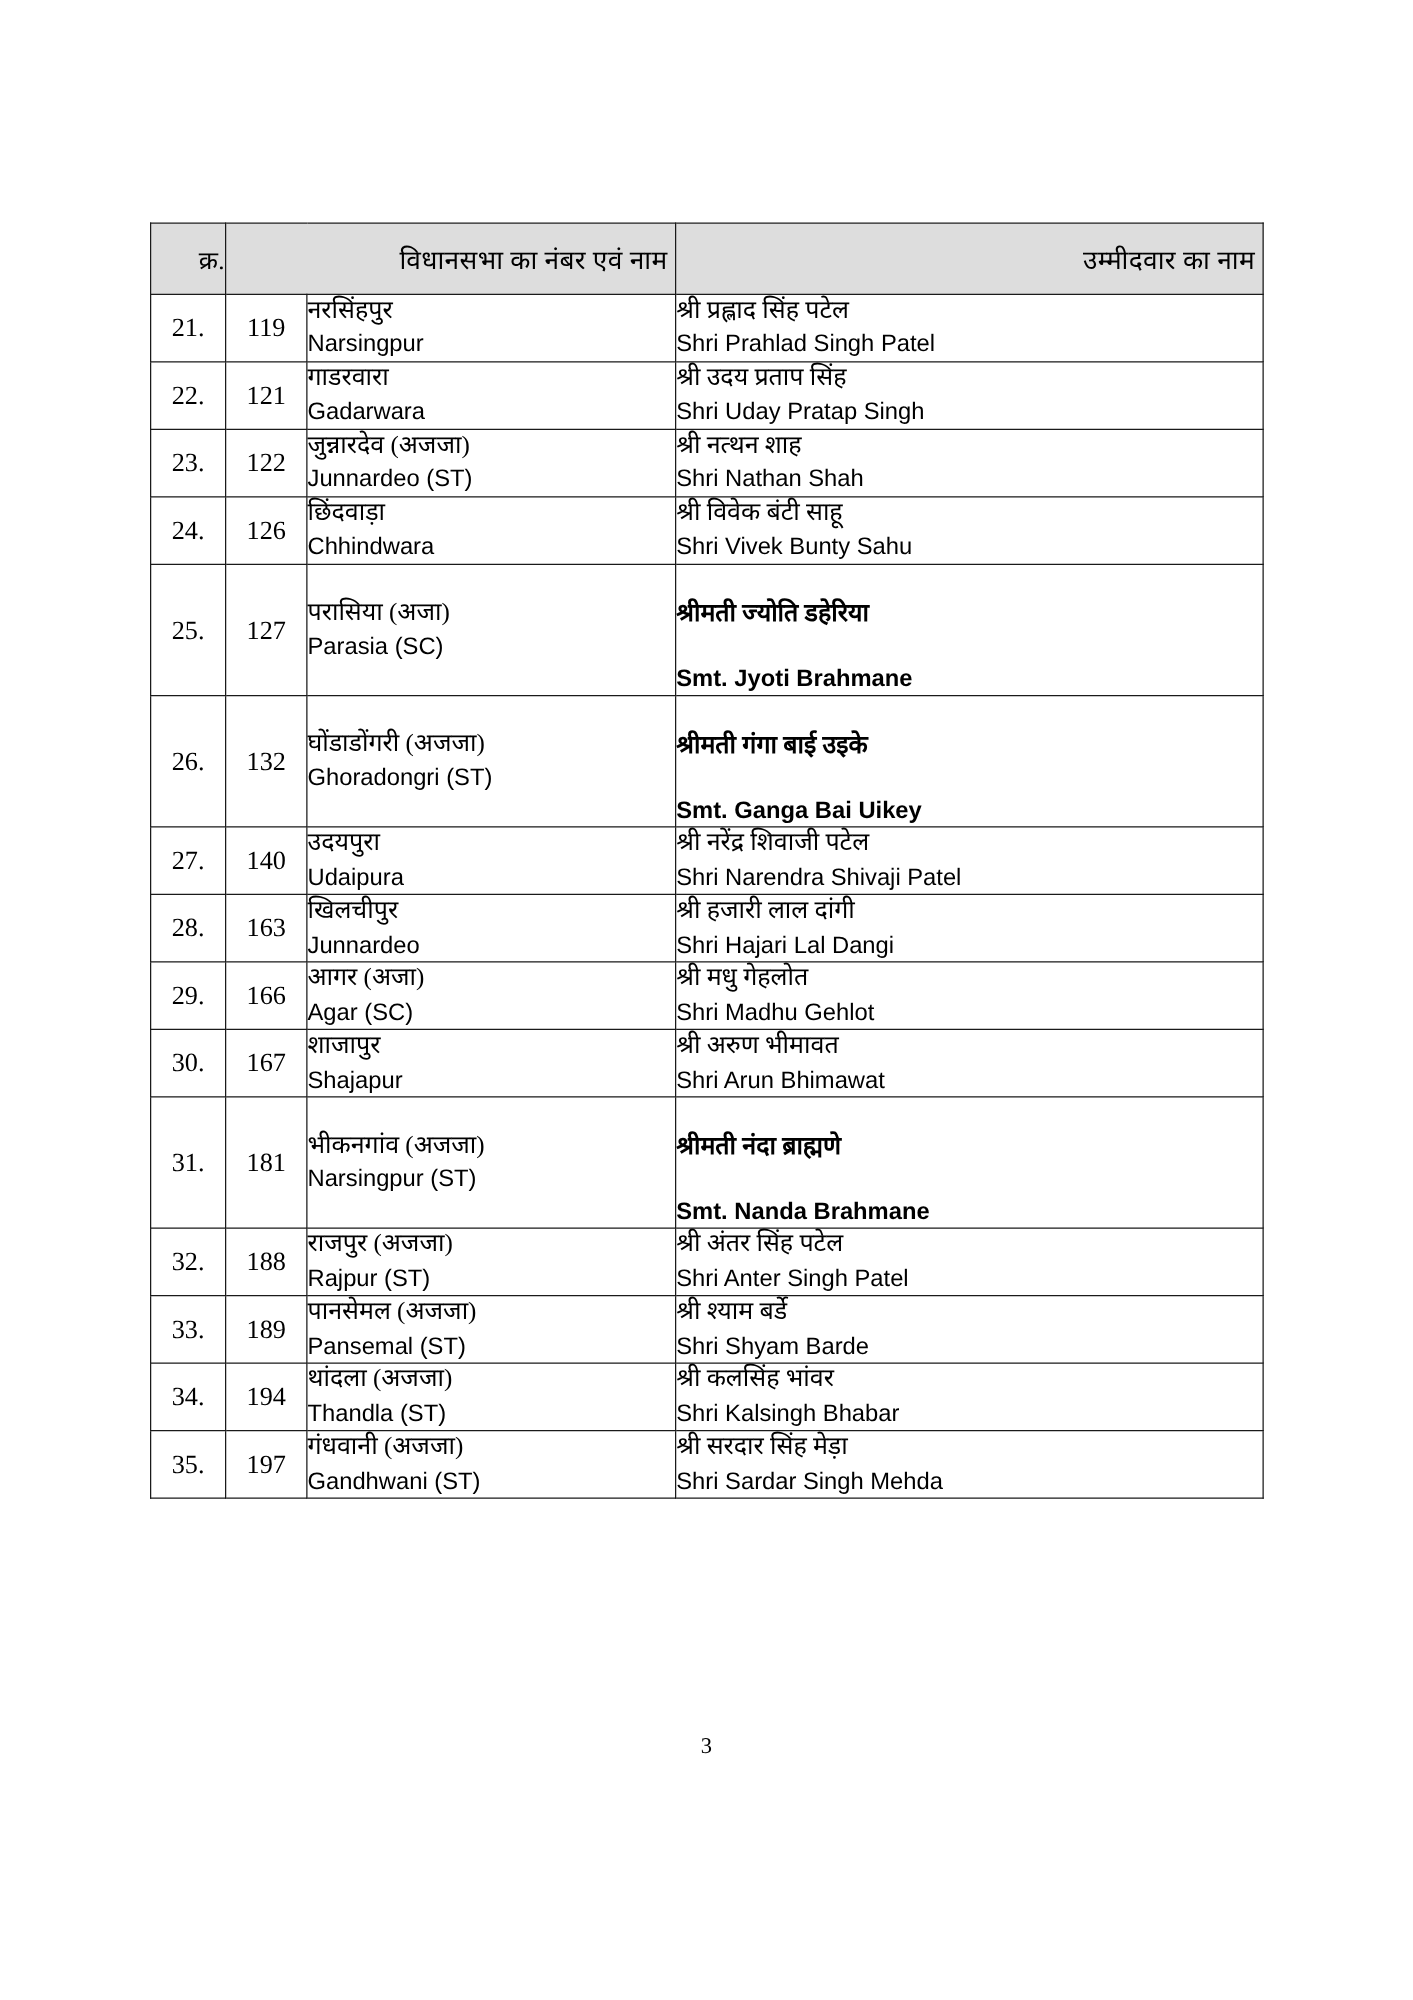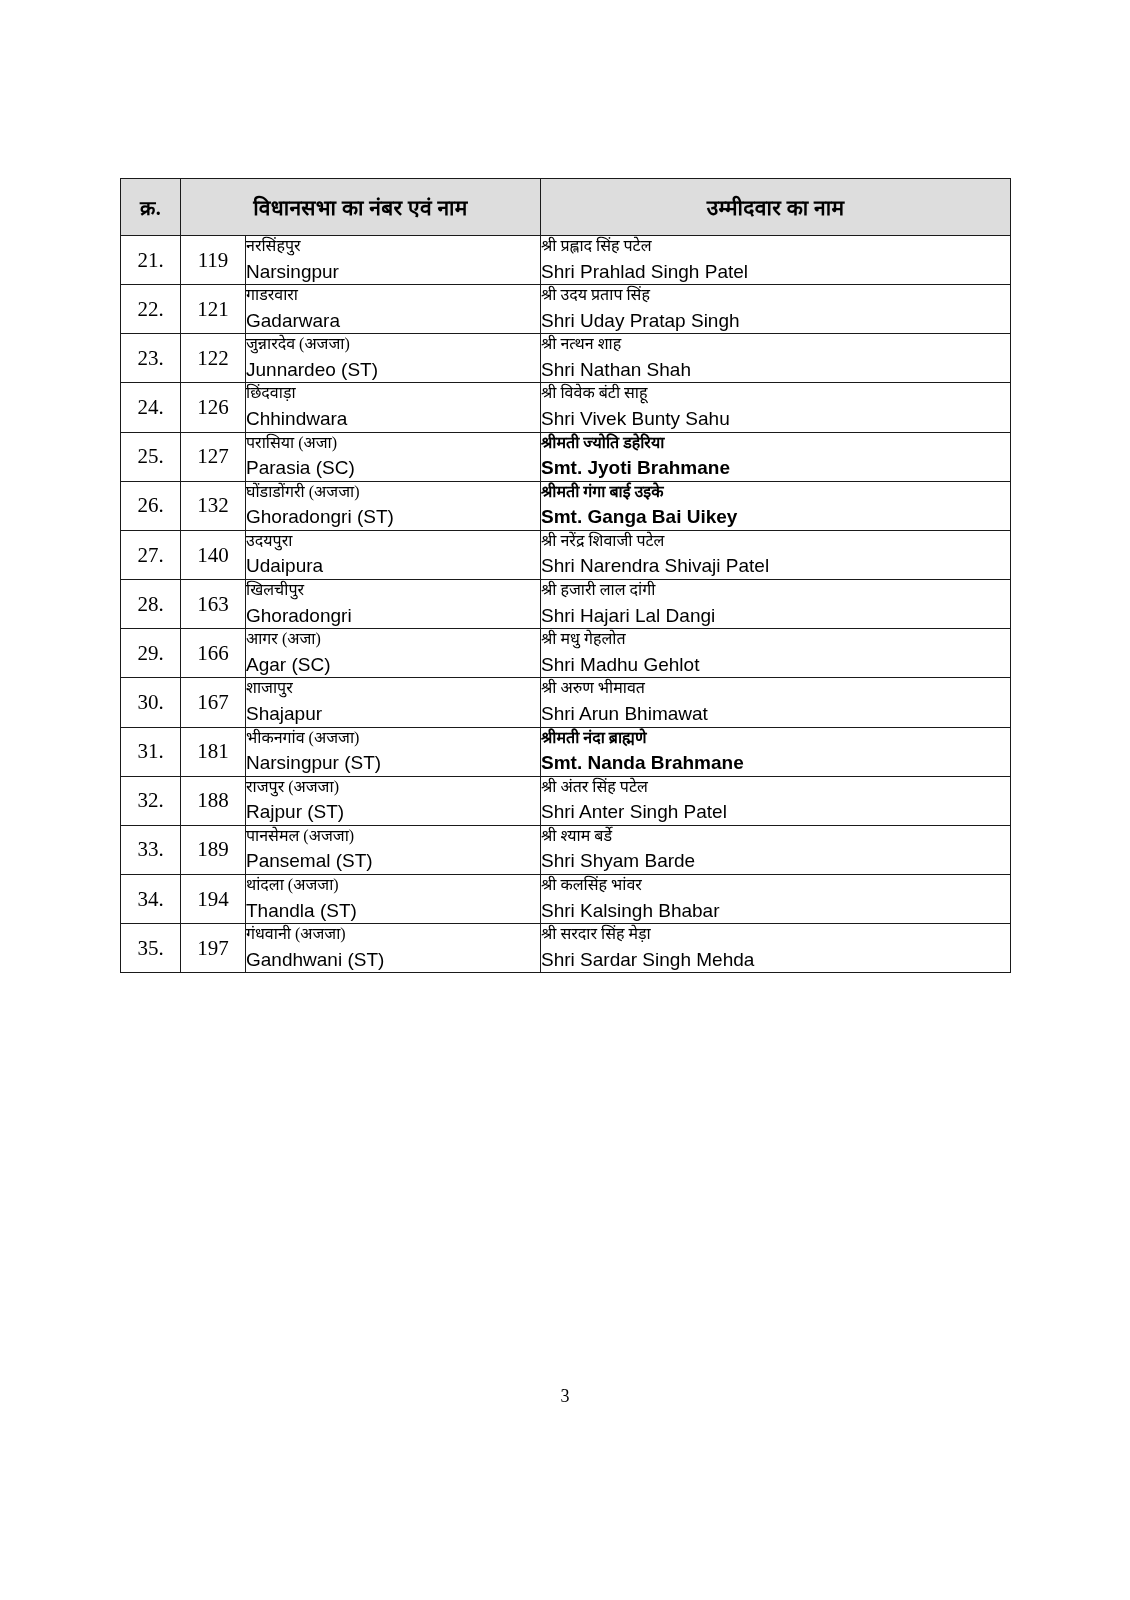--- a/index.html
+++ b/index.html
@@ -34,53 +34,54 @@
   table.candidates th,
   table.candidates td {
     border: 1px solid #1a1a1a;
     vertical-align: middle;
     padding: 0;
   }
   thead th {
     background: #dddddd;
     height: 56px;
     font-size: 21px;
-    font-weight: bold;
+    font-weight: normal;
     font-family: "Liberation Serif", serif;
     letter-spacing: 0.3px;
-    text-align: center;
+    text-align: right;
   }
   thead th.th-sno { font-size: 20px; }
   thead th.th-const { padding: 0 6px; margin-left: 16px; }
   thead th.th-cand { padding: 0 6px; }
 
   td.sno, td.num {
     text-align: center;
     font-size: 21px;
     font-family: "Liberation Serif", serif;
   }
   td.const, td.cand {
     padding: 9px 0 9px 14px;
   }
   .hi {
-    font-size: 16px;
+    font-size: 20px;
     font-family: "Liberation Serif", serif;
     line-height: 1.22;
     white-space: nowrap;
   }
   .en {
     font-size: 19px;
     font-family: "Liberation Sans", sans-serif;
     line-height: 1.35;
     margin-top: 3px;
     white-space: nowrap;
   }
   tr.bold .cand .hi,
   tr.bold .cand .en {
     font-weight: bold;
+    margin-top: 27px;
   }
   .page-number {
     position: absolute;
     left: 0;
     right: 0;
     top: 1386px;
     text-align: center;
     font-size: 18px;
     font-family: "Liberation Serif", serif;
   }
@@ -187,21 +188,21 @@
           <td class="cand">
             <div class="hi">श्री नरेंद्र शिवाजी पटेल</div>
             <div class="en">Shri Narendra Shivaji  Patel</div>
           </td>
         </tr>
         <tr>
           <td class="sno">28.</td>
           <td class="num">163</td>
           <td class="const">
             <div class="hi">खिलचीपुर</div>
-            <div class="en">Ghoradongri</div>
+            <div class="en">Junnardeo</div>
           </td>
           <td class="cand">
             <div class="hi">श्री हजारी लाल दांगी</div>
             <div class="en">Shri Hajari Lal Dangi</div>
           </td>
         </tr>
         <tr>
           <td class="sno">29.</td>
           <td class="num">166</td>
           <td class="const">

